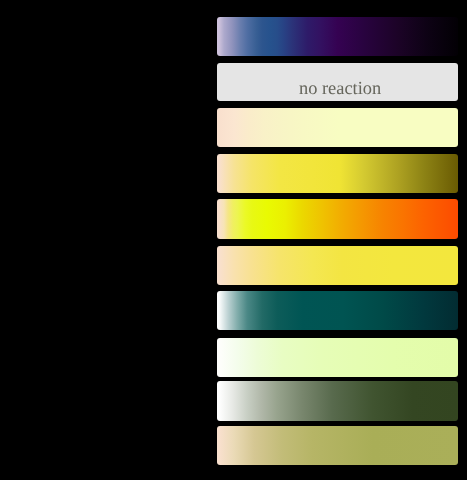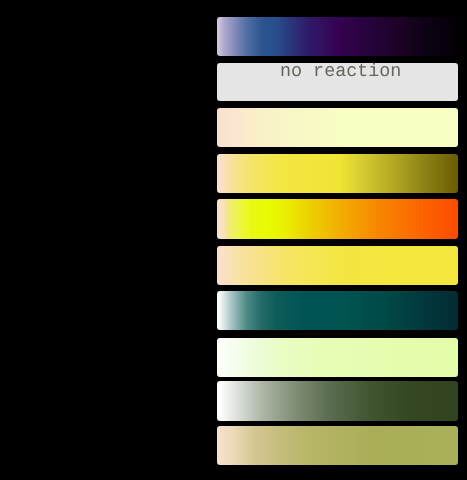--- a/index.html
+++ b/index.html
@@ -1,21 +1,21 @@
 <!DOCTYPE html>
 <html><head>
 <meta charset="utf-8">
 <title>colour swatches</title>
 <style>
   html,body{margin:0;padding:0;width:467px;height:480px;overflow:hidden;background:#000;}
   .page{position:relative;width:467px;height:480px;background:#000000;}
   .swatch-list{position:absolute;left:0;top:0;width:467px;height:480px;}
   .swatch{position:absolute;box-sizing:border-box;border-radius:2px;}
-  .swatch-label{display:flex;align-items:flex-start;justify-content:center;
-                font-family:Liberation Mono, monospace;font-size:18.4px;
+  .swatch-label{display:flex;align-items:flex-end;justify-content:center;
+                font-family:Liberation Serif, serif;font-size:18.4px;
                 font-weight:400;letter-spacing:0;white-space:nowrap;
                 -webkit-font-smoothing:antialiased;text-rendering:geometricPrecision;}
   .swatch-label .label-text{display:block;position:relative;will-change:transform;}
 </style>
 </head>
 <body style="background: rgb(0, 0, 0);">
 
 <div class="page" style="background: rgb(0, 0, 0);">
   <div class="swatch-list">
 

